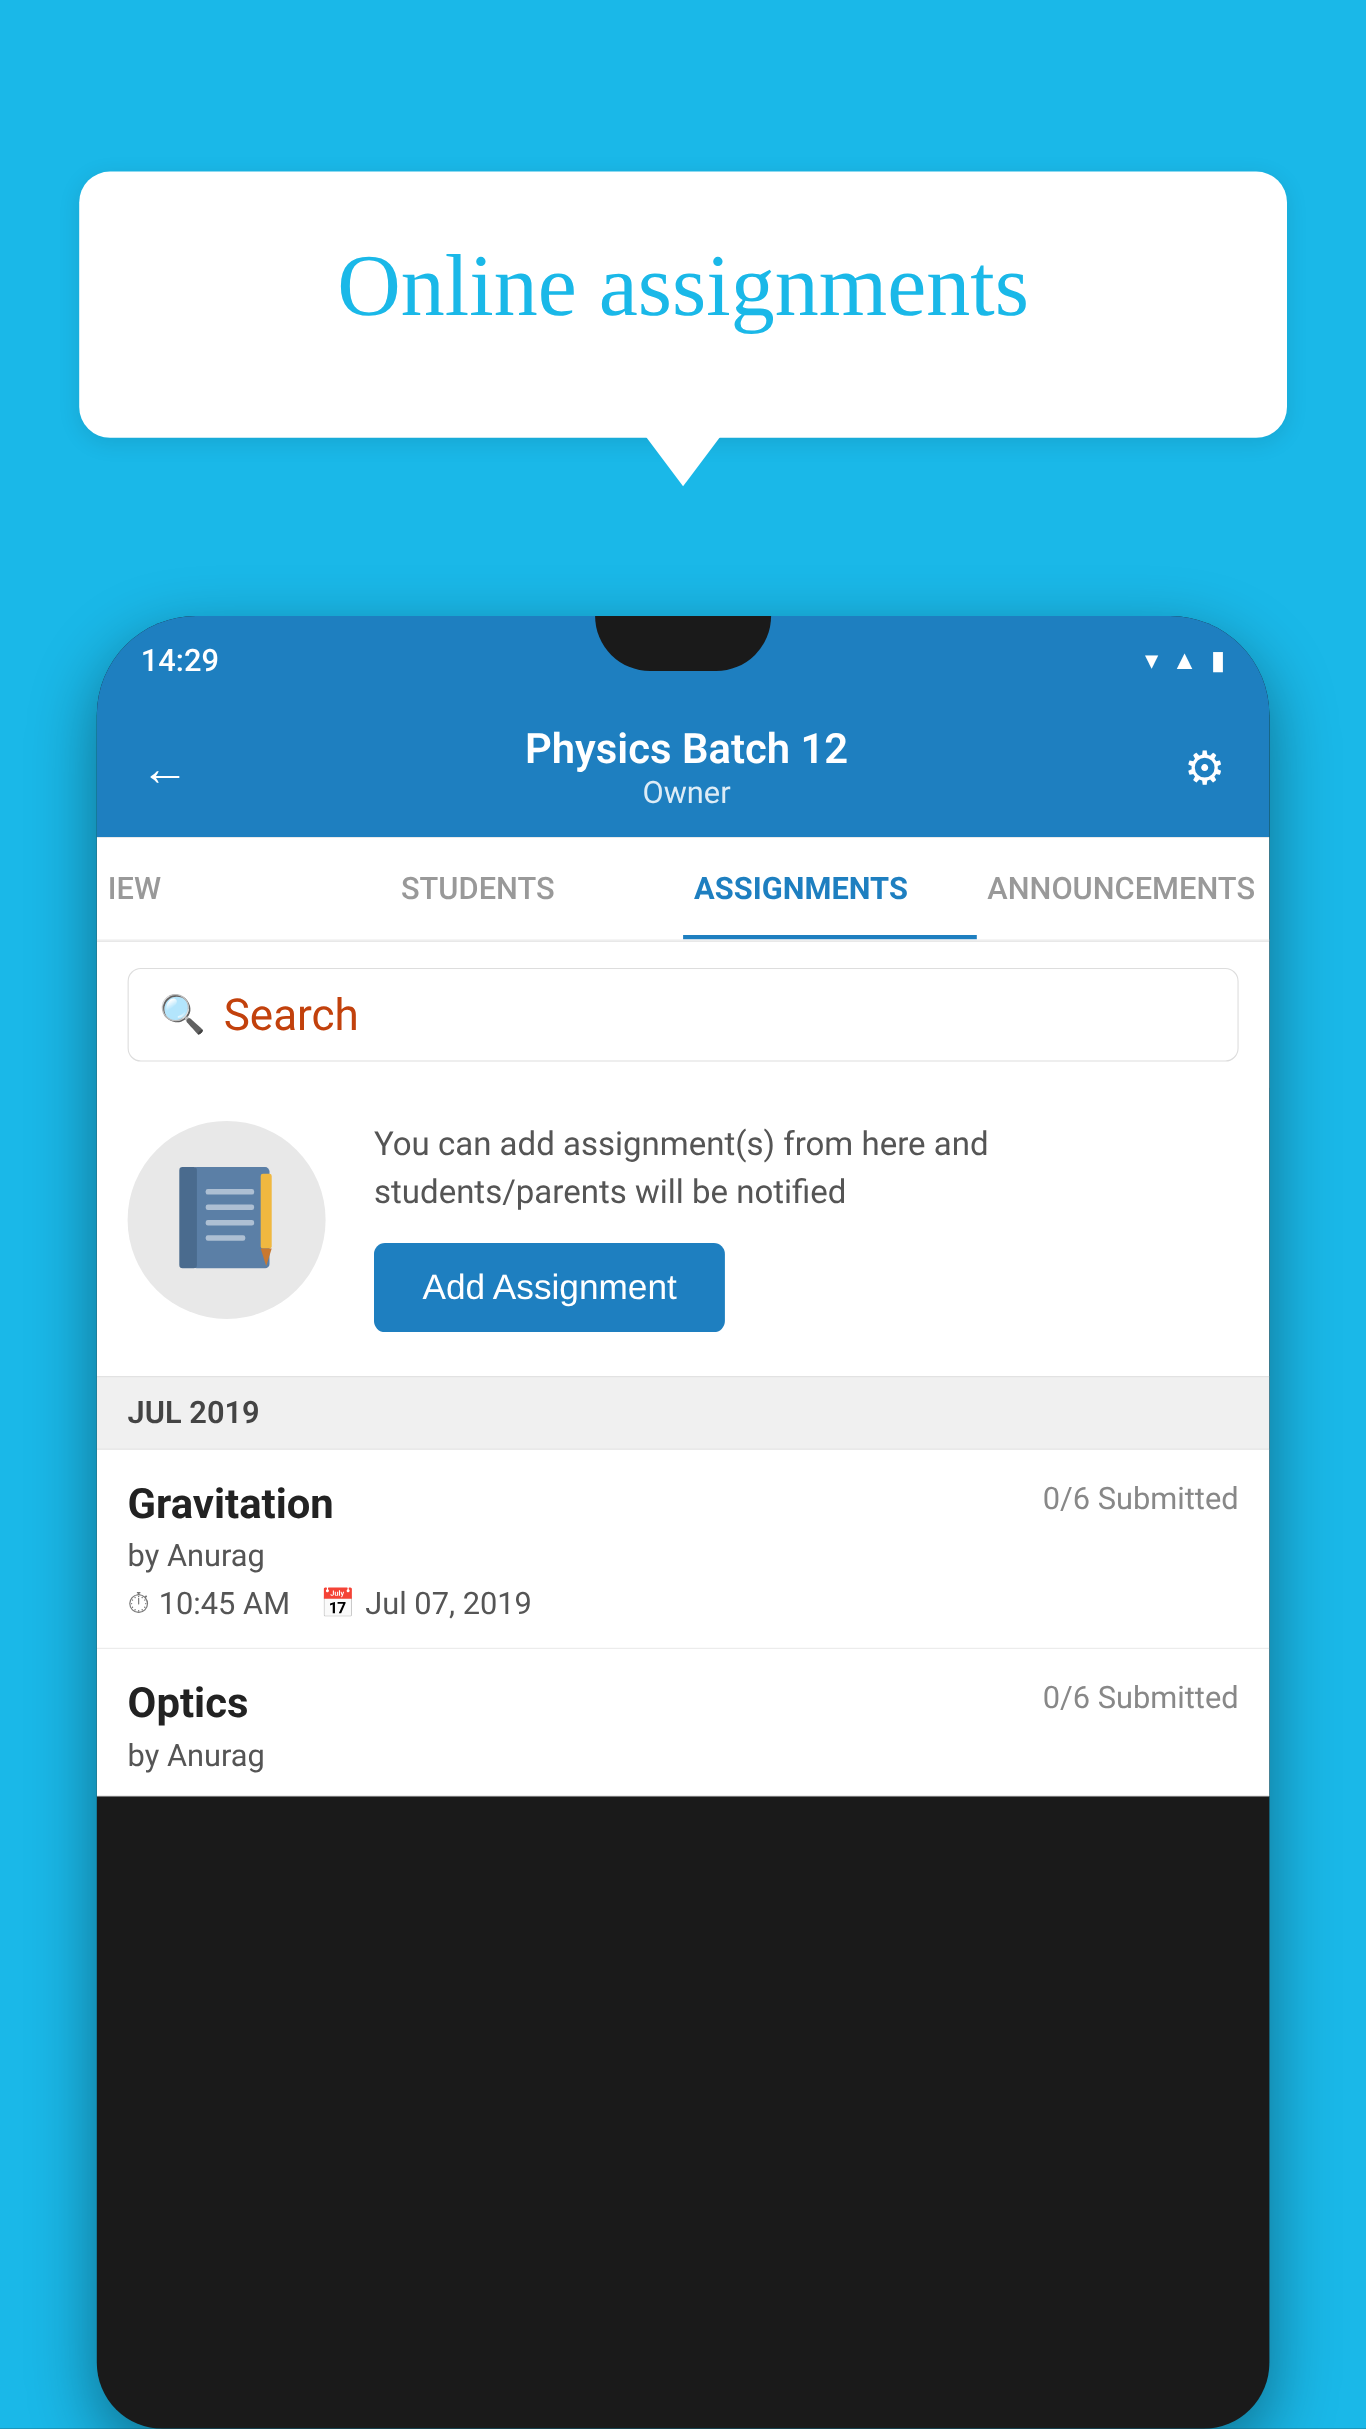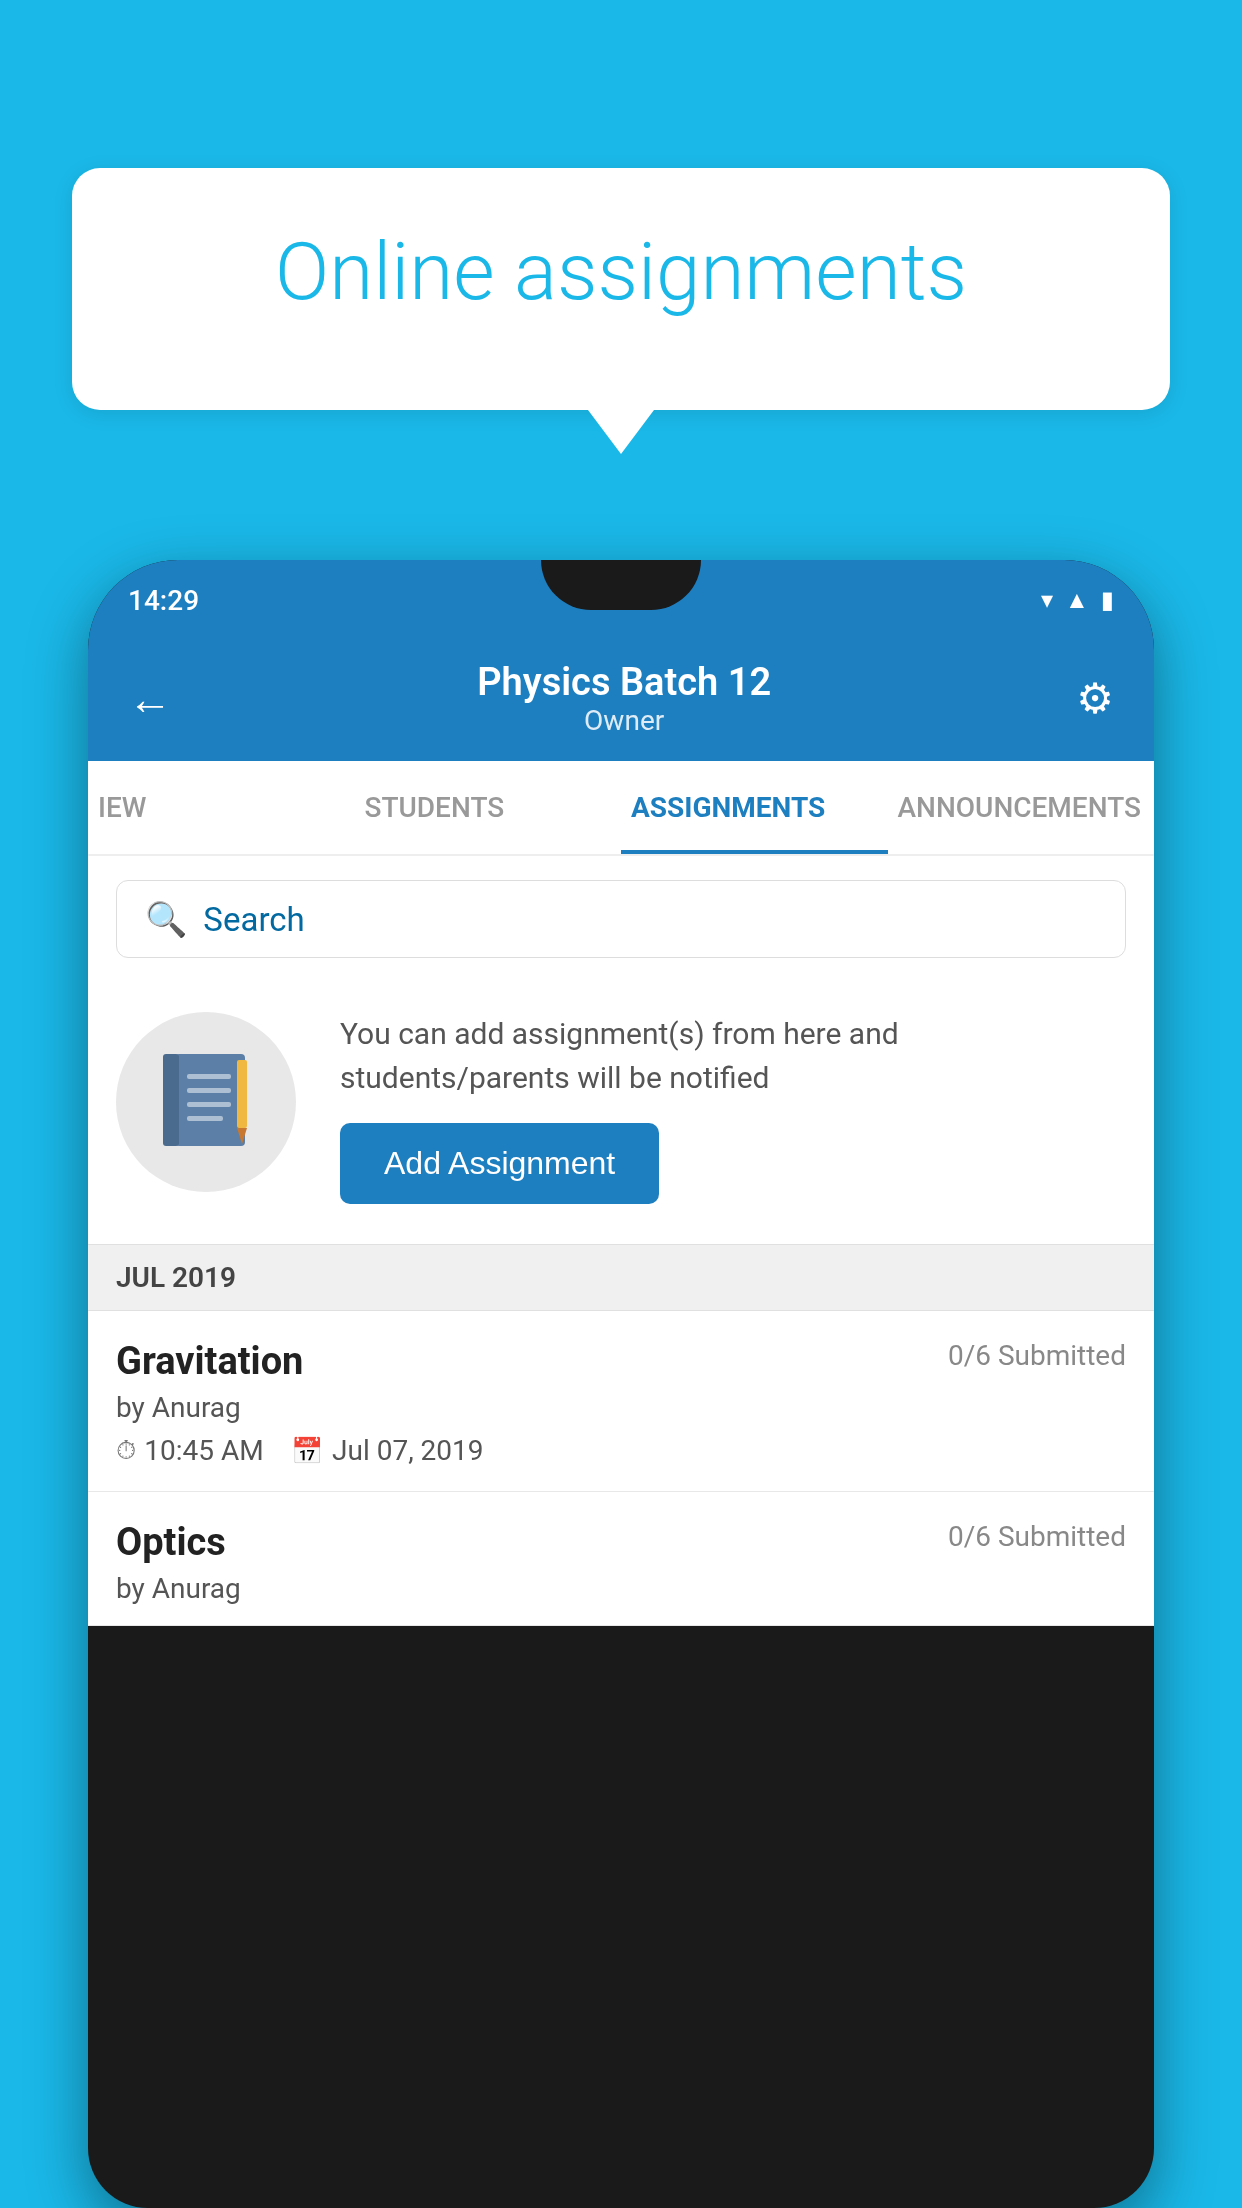--- a/index.html
+++ b/index.html
@@ -9,28 +9,29 @@
       height: 2208px;
       background-color: #1ab8e8;
       font-family: 'Roboto', Arial, sans-serif;
       overflow: hidden;
       position: relative;
     }
 
     
     .speech-bubble {
       position: absolute;
-      top: 168px;
+      top: 156px;
       left: 72px;
       right: 72px;
       background: white;
       border-radius: 28px;
       padding: 60px 70px 70px;
       text-align: center;
       box-shadow: 0 4px 20px rgba(0,0,0,0.1);
+      font-family: Liberation Serif, serif;
     }
 
     .speech-bubble::after {
       content: '';
       position: absolute;
       bottom: -44px;
       left: 50%;
       transform: translateX(-50%);
       width: 0;
       height: 0;
@@ -194,22 +195,22 @@
       background: white;
     }
 
     .search-icon-glyph {
       color: #888;
       font-size: 34px;
       margin-right: 16px;
     }
 
     .search-placeholder-text {
-      font-size: 33px;
-      color: #0369a1;
+      font-size: 40px;
+      color: #c2410c;
     }
 
     
     .promo-section {
       display: flex;
       align-items: flex-start;
       padding: 30px 28px 40px;
       gap: 44px;
     }
 

